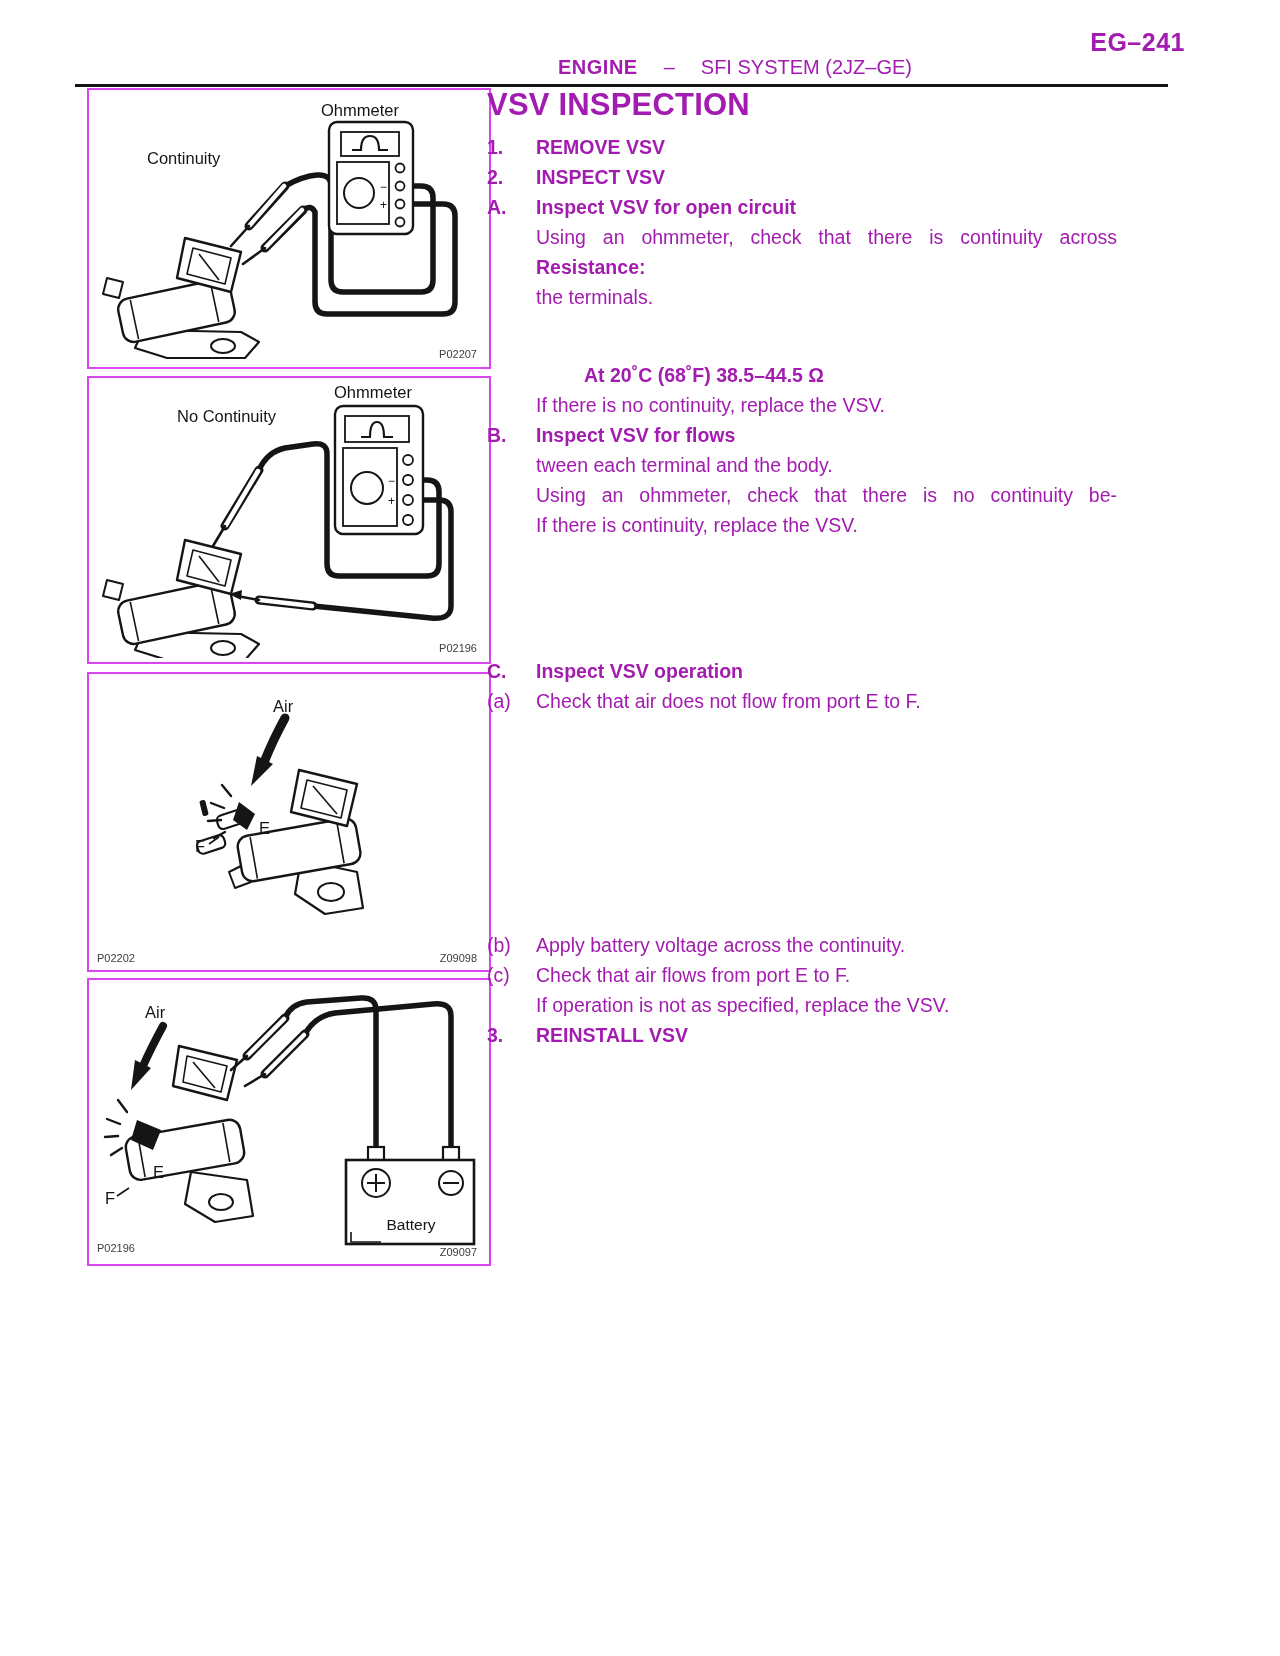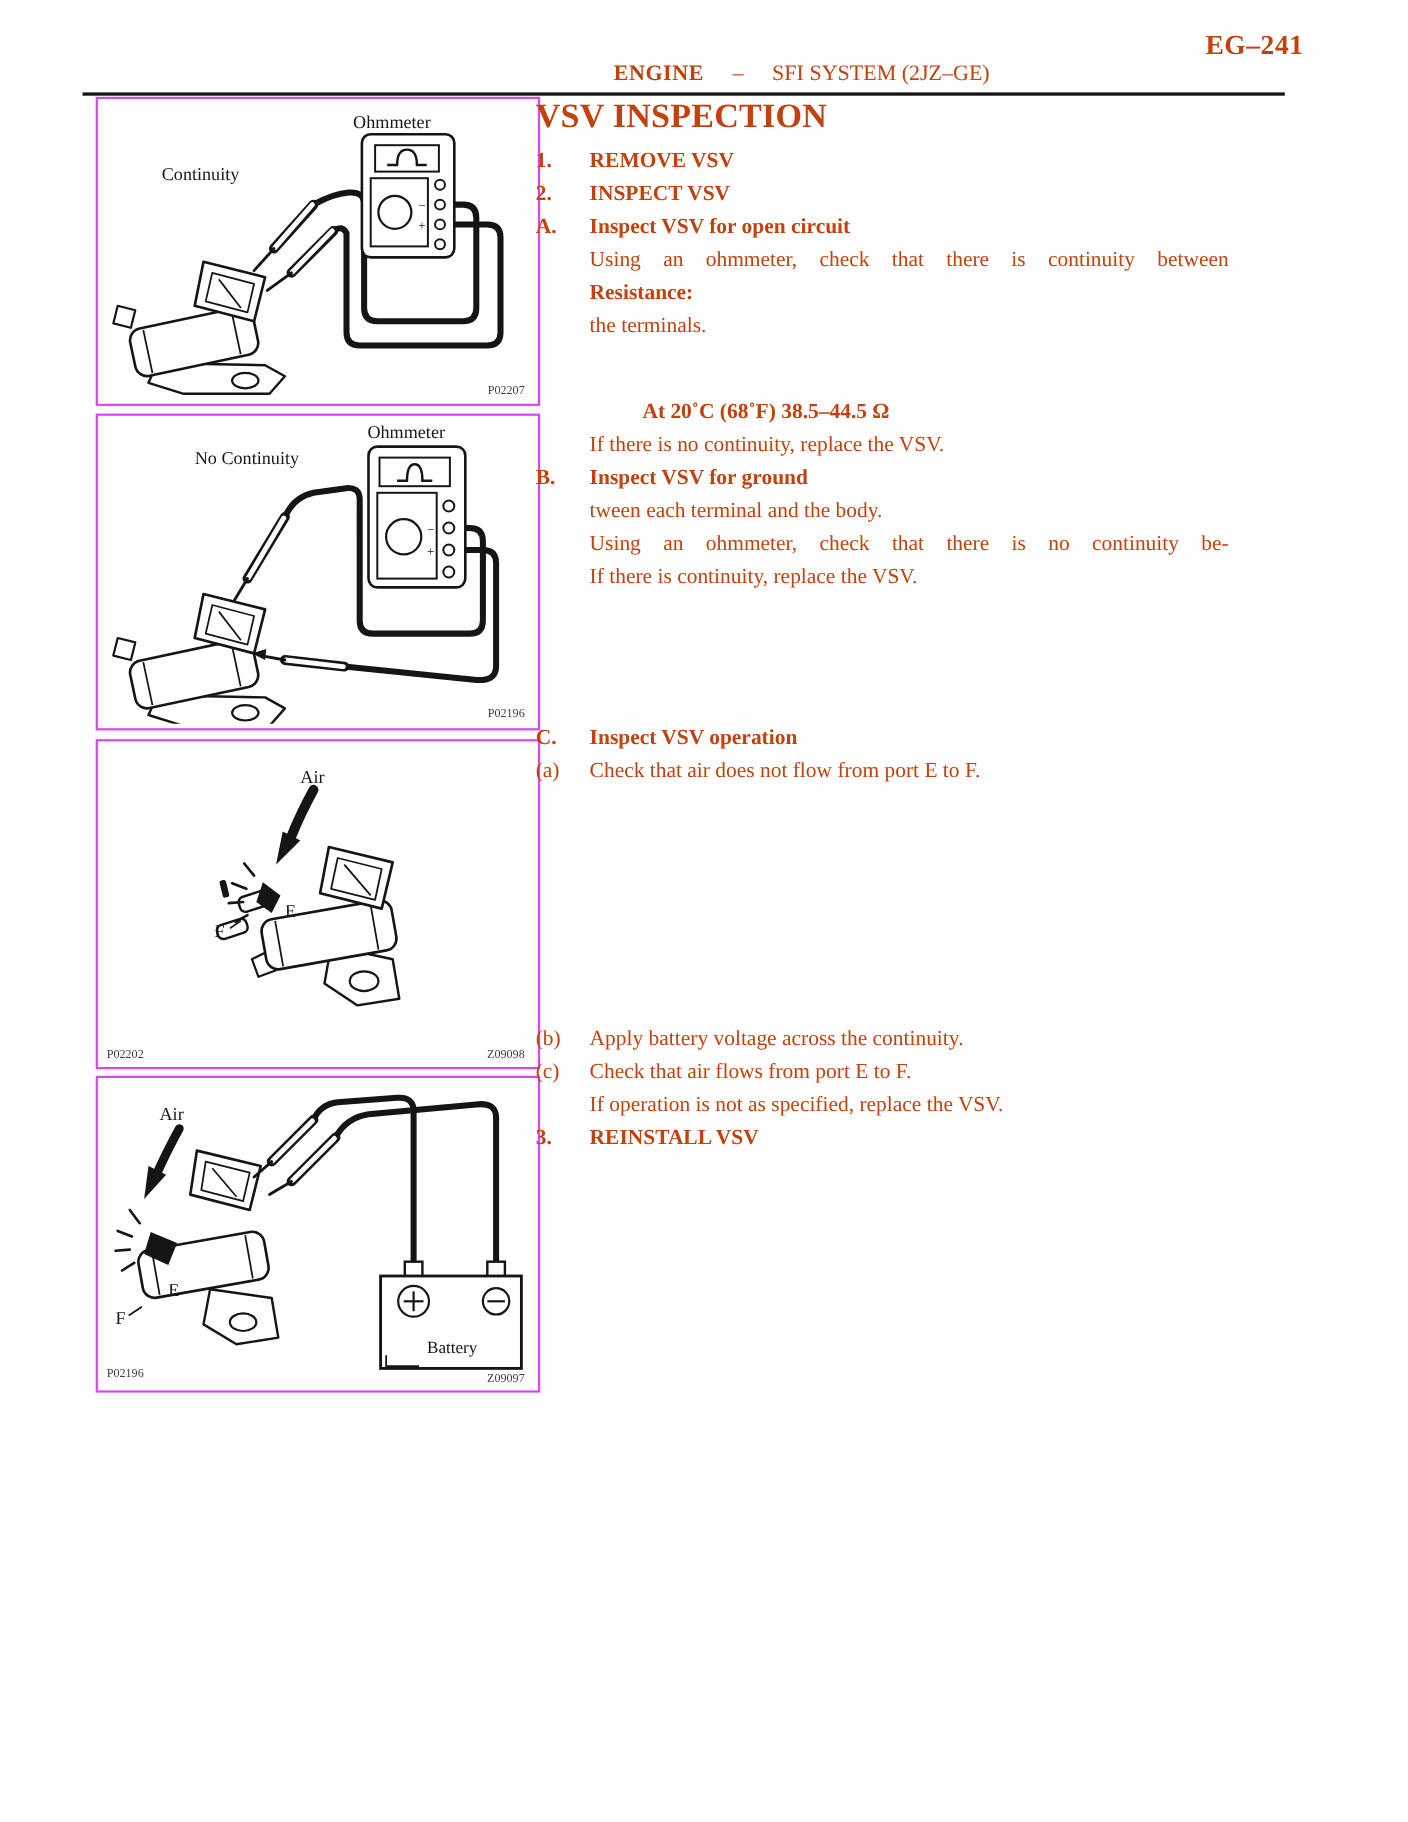--- a/index.html
+++ b/index.html
@@ -1,18 +1,18 @@
 <!DOCTYPE html>
 <html><head>
 <meta charset="utf-8">
 <style>
   html,body{margin:0;padding:0;background:#e8e8e8;}
   .page{
     position:relative;width:1280px;height:1656px;background:#ffffff;
-    font-family:Liberation Serif, serif;color:#c2410c;overflow:hidden;
+    font-family:Liberation Sans, sans-serif;color:#a21caf;overflow:hidden;
     margin:0 auto;
   }
   
   .page-code{position:absolute;top:28px;left:0;width:1185px;text-align:right;
     font-size:25px;font-weight:bold;letter-spacing:.5px;}
   .running-header{position:absolute;top:56px;left:558px;font-size:20px;white-space:nowrap;}
   .running-header .sec{font-weight:bold;letter-spacing:.5px;}
   .running-header .sep{display:inline-block;margin:0 26px;}
   .head-rule{position:absolute;top:84px;left:75px;width:1093px;height:3px;background:#151515;}
   
@@ -272,29 +272,29 @@
     </div>
     <div class="row bold">
       <span class="num">2.</span>
       <span>INSPECT VSV</span>
     </div>
 
     <div class="row bold">
       <span class="num">A.</span>
       <span>Inspect VSV for open circuit</span>
     </div>
-    <div class="indent just">Using an ohmmeter, check that there is continuity between</div>
+    <div class="indent just">Using an ohmmeter, check that there is continuity across</div>
     <div class="indent bold">Resistance:</div>
     <div class="indent">the terminals.</div>
     <div class="indent2 bold">At 20˚C (68˚F) 38.5–44.5 Ω</div>
     <div class="indent">If there is no continuity, replace the VSV.</div>
 
     <div class="row bold">
       <span class="num">B.</span>
-      <span>Inspect VSV for ground</span>
+      <span>Inspect VSV for flows</span>
     </div>
     <div class="indent">tween each terminal and the body.</div>
     <div class="indent just">Using an ohmmeter, check that there is no continuity be-</div>
     <div class="indent">If there is continuity, replace the VSV.</div>
   </div>
 
   <div class="col" style="top:656px;">
     <div class="row bold">
       <span class="num">C.</span>
       <span>Inspect VSV operation</span>

